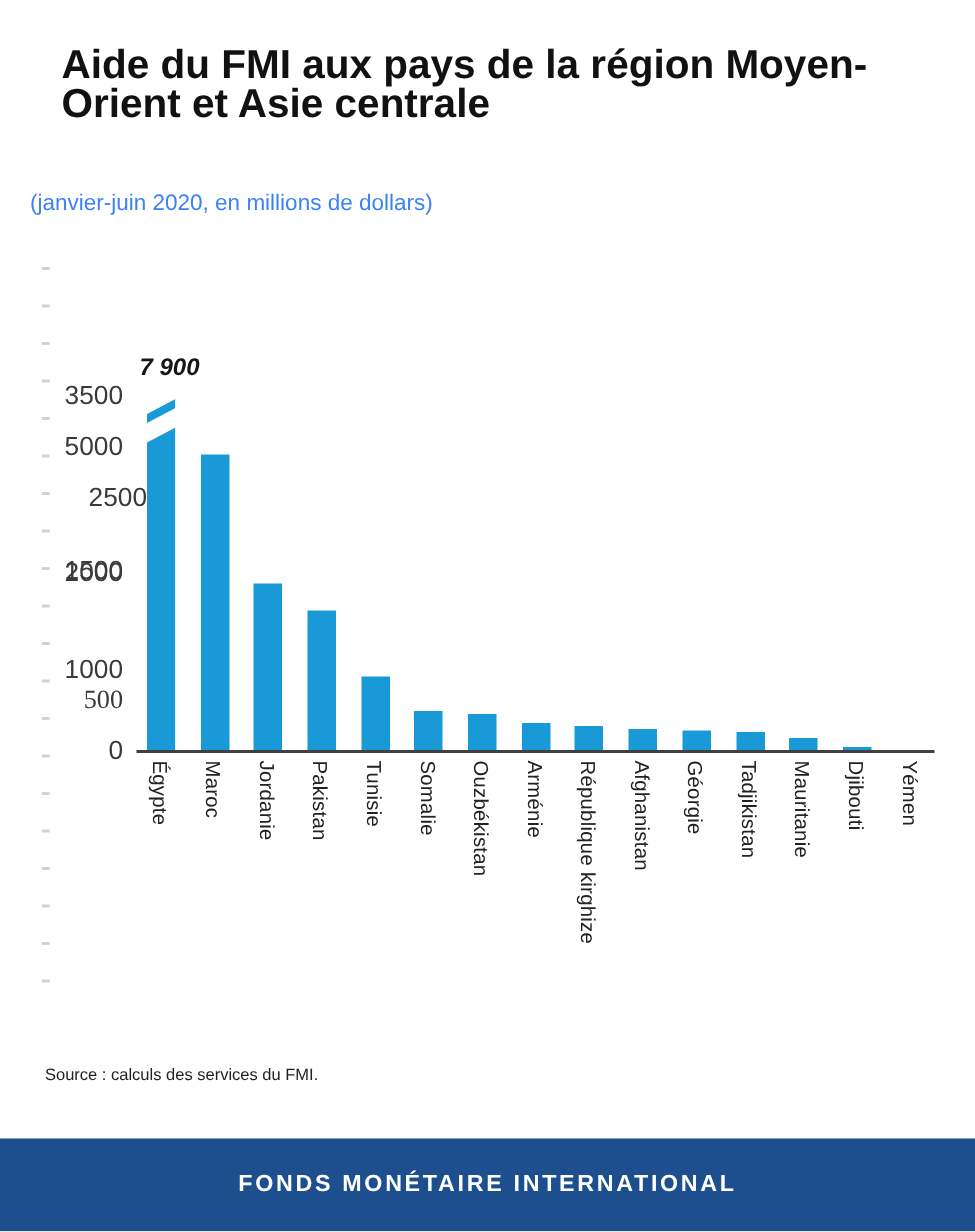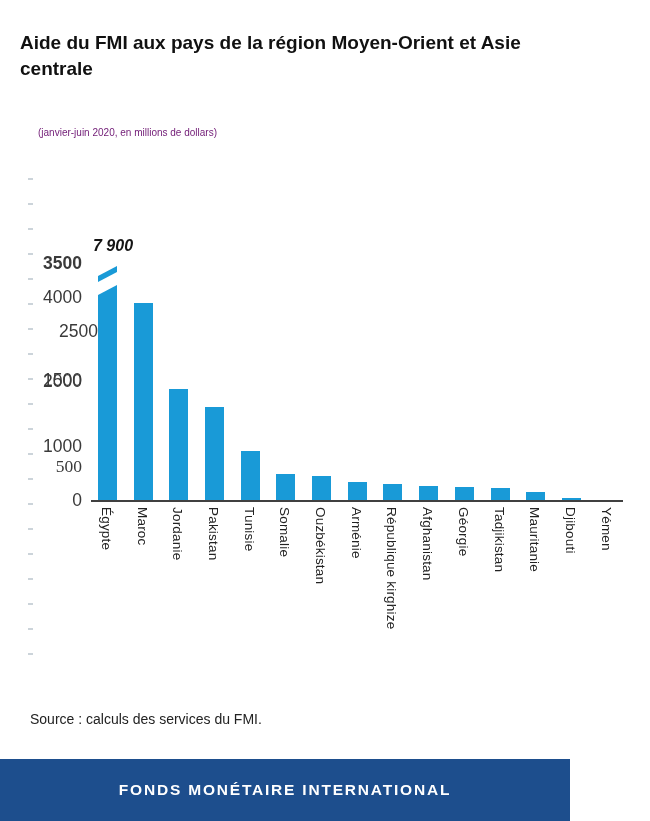--- a/index.html
+++ b/index.html
@@ -1,39 +1,39 @@
 <!DOCTYPE html>
 <html><head>
 <meta charset="utf-8">
 <style>
   html,body{margin:0;padding:0;background:#fff;}
   #page{position:relative;width:650px;height:821px;background:#ffffff;overflow:hidden;
         font-family:"Liberation Sans",sans-serif;}
   
-  #title{position:absolute;left:20px;top:30px;width:575px;font-size:19px;line-height:26px;
+  #title{position:absolute;left:41px;top:30px;width:575px;font-size:27px;line-height:26px;
          font-weight:bold;color:#111;}
   #subtitle{position:absolute;left:30px;top:84px;width:600px;font-size:19px;line-height:25px;
             color:#1a1a1a;}
-  #unit-note{position:absolute;left:38px;top:127px;width:600px;font-size:10px;color:#701a75;}
+  #unit-note{position:absolute;left:20px;top:127px;width:600px;font-size:15px;color:#3b82f6;}
   
   #chart{position:absolute;left:0;top:0;width:650px;height:700px;}
   .faint-tick{position:absolute;width:5px;height:2px;background:#ccd4da;}
   .ylabel{position:absolute;width:62px;text-align:right;font-size:17.5px;color:#3a3a3a;}
   .bar{position:absolute;background:#199ad7;}
   #axis-line{position:absolute;left:91px;top:500px;width:532px;height:2px;background:#404040;}
   .xlabel{position:absolute;top:507px;writing-mode:vertical-rl;font-size:13.5px;color:#222;
           white-space:nowrap;letter-spacing:0.2px;}
   #break-annotation{position:absolute;left:93px;top:237px;font-size:16px;font-weight:bold;color:#151515;font-style:italic;}
   #egypt-bar-main{position:absolute;left:98px;top:285px;width:19px;height:216px;background:#199ad7;
                   clip-path:polygon(0 10px,100% 0,100% 100%,0 100%);}
   #egypt-bar-break-piece{position:absolute;left:98px;top:266px;width:19px;height:16px;background:#199ad7;
                   clip-path:polygon(0 10px,100% 0,100% 6px,0 100%);}
   
-  #source{position:absolute;left:30px;top:711px;font-size:14px;color:#222;}
-  #footer-banner{position:absolute;left:0;top:759px;width:570px;height:62px;background:#1d4e8d;
+  #source{position:absolute;left:30px;top:711px;font-size:11px;color:#222;}
+  #footer-banner{position:absolute;left:0;top:759px;width:650px;height:62px;background:#1d4e8d;
                  display:flex;align-items:center;justify-content:center;}
   #footer-label{color:#ffffff;font-weight:bold;font-size:15.5px;letter-spacing:1.8px;}
 </style>
 </head>
 <body>
 
 <div id="page">
 
   <div id="title">Aide du FMI aux pays de la région Moyen-Orient et Asie centrale</div>
   <div id="unit-note">(janvier-juin 2020, en millions de dollars)</div>
@@ -61,22 +61,22 @@
         <div class="faint-tick" style="left: 28px; top: 628px;"></div>
         <div class="faint-tick" style="left: 28px; top: 653px;"></div>
       </div>
     <div id="ylabels">
         <div class="ylabel" style="left: 20px; top: 490px;">0</div>
         <div class="ylabel" style="left: 20px; top: 456.143px; font-family: Liberation Serif, serif;">500</div>
         <div class="ylabel" style="left: 20px; top: 436px;">1000</div>
         <div class="ylabel" style="left: 20px; top: 370px;">1500</div>
         <div class="ylabel" style="left: 20px; top: 371px;">2000</div>
         <div class="ylabel" style="left: 36px; top: 320.714px;">2500</div>
-        <div class="ylabel" style="left: 20px; top: 286.857px;">4000</div>
-        <div class="ylabel" style="left: 20px; top: 253px; font-weight: bold;">3500</div>
+        <div class="ylabel" style="left: 20px; top: 286.857px;">5000</div>
+        <div class="ylabel" style="left: 20px; top: 253px;">3500</div>
       </div>
     <div id="break-annotation">7 900</div>
     <div id="egypt-bar-break-piece"></div>
     <div id="egypt-bar-main"></div>
     <div id="bars">
         <div class="bar" style="left: 133.51px; top: 303px; width: 19px; height: 198px; background: rgb(25, 154, 215);"></div>
         <div class="bar" style="left: 169.22px; top: 389px; width: 19px; height: 112px; background: rgb(25, 154, 215);"></div>
         <div class="bar" style="left: 204.93px; top: 407px; width: 19px; height: 94px; background: rgb(25, 154, 215);"></div>
         <div class="bar" style="left: 240.64px; top: 451px; width: 19px; height: 50px; background: rgb(25, 154, 215);"></div>
         <div class="bar" style="left: 276.35px; top: 474px; width: 19px; height: 27px; background: rgb(25, 154, 215);"></div>

